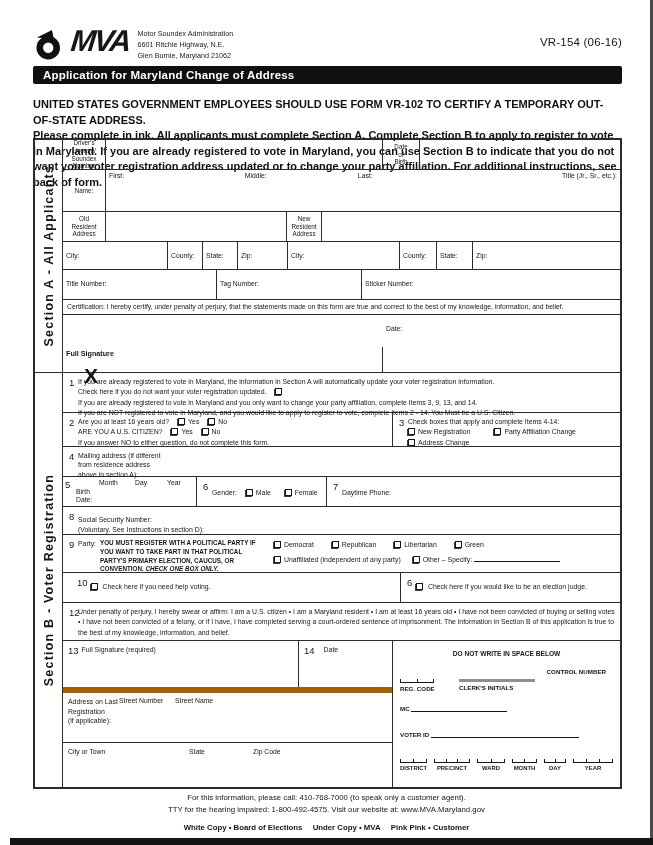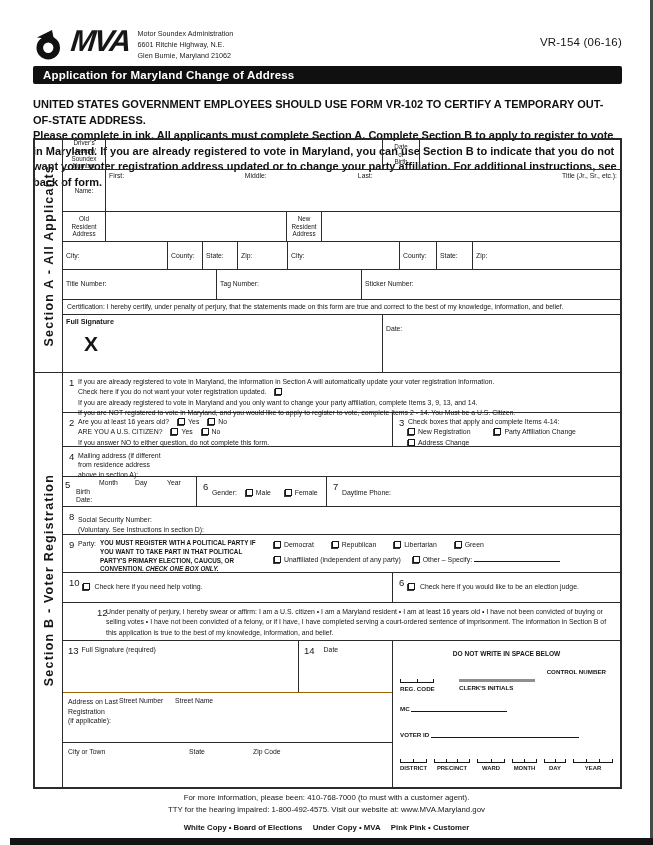--- a/index.html
+++ b/index.html
@@ -36,21 +36,21 @@
   .cell.last { border-right:none; }
   .lc { display:flex; flex-direction:column; align-items:center; justify-content:center; text-align:center; font-size:6.3px; line-height:1.25; padding:1px; }
   .lbl { font-size:6.8px; }
   .flex1 { flex:1; }
 
   
   .rA1 { height:30px; } .rA2 { height:42px; } .rA3 { height:30px; } .rA4 { height:28px; }
   .rA5 { height:30px; } .rA6 { height:15px; } .rA7 { height:58px; }
   .w43{width:43px;} .w37{width:37px;} .w35{width:35px;} .w200{width:200px;} .w298{width:298px;}
   .w105{width:105px;} .w50{width:50px;} .w112{width:112px;} .w36{width:36px;}
-  .w154{width:154px;} .w145{width:145px;} .w320{width:320px;}
+  .w154{width:154px;} .w145{width:145px;} .w320{width:320px;margin-top:32px;}
   .abs { position:absolute; font-size:6.8px; top:2px; }
   .cert { font-size:6.8px; padding:3px 4px 0 4px; }
   .sig-label { font-size:7.2px; font-weight:bold; line-height:1.3; }
   .sig-x { font-size:21px; font-weight:bold; margin:6px 0 0 18px; }
 
   
   .inum { font-size:9.5px; padding:2px 3px 0 3px; min-width:12px; }
   .itext { font-size:6.9px; line-height:1.5; padding-top:2px; }
   .rB1{height:40px;} .rB2{height:34px;} .rB3{height:30px;} .rB4{height:30px;} .rB5{height:28px;}
   .rB6{height:38px;} .rB7{height:30px;} .rB8{height:38px;} .rB9{height:146px; display:flex;}
@@ -59,21 +59,21 @@
         box-shadow:-1px 1px 0 #3c3c3c; vertical-align:-1px; margin:0 3px 0 7px; }
   .cb.first { margin-left:0; }
   .item9-warning { width:168px; font-size:6.3px; font-weight:bold; line-height:1.4; margin-left:4px; padding-top:2px; }
   .item9-warning .em { font-style:italic; }
   .party-opts { flex:1; padding:4px 4px 0 6px; font-size:6.9px; }
   .party-line { margin-bottom:7px; white-space:nowrap; }
   .fill-line { display:inline-block; border-bottom:1px solid #161616; height:7px; }
 
   
   .b9-left { width:330px; border-right:1px solid #2b2b2b; display:flex; flex-direction:column; }
-  .b9-sig { height:52px; display:flex; border-bottom:1px solid #a16207; }
+  .b9-sig { height:52px; display:flex; border-bottom:6px solid #a16207; }
   .c13 { width:236px; border-right:1px solid #2b2b2b; padding:2px; display:flex; }
   .c14 { flex:1; padding:2px; display:flex; }
   .b9-addr { height:50px; border-bottom:1px solid #2b2b2b; position:relative; font-size:6.9px; }
   .b9-city { flex:1; position:relative; font-size:6.9px; }
   .addr-label { position:absolute; left:5px; top:4px; line-height:1.4; }
 
   
   .panel { flex:1; position:relative; font-size:6.2px; }
   .p-title { position:absolute; top:9px; left:0; right:0; text-align:center; font-weight:bold; font-size:6.6px; }
   .p-cn { position:absolute; top:27px; right:14px; font-weight:bold; }
@@ -324,38 +324,38 @@
             <div class="party-line">
               <span class="cb first"></span><span>Unaffiliated (independent of any party)</span>
               <span class="cb" style="margin-left:10px;"></span><span>Other – Specify:</span>
               <span class="fill-line" style="width:86px;"></span>
             </div>
           </div>
         </div>
       </div>
 
       <div class="row rB7">
-        <div class="cell w330" style="display:flex;">
+        <div class="cell w330" style="display:flex;margin-left:8px;">
           <span class="inum">10</span>
           <div class="itext" style="padding-top:7px;">
             <span class="cb first"></span>
             <span>Check here if you need help voting.</span>
           </div>
         </div>
         <div class="cell flex1 last" style="display:flex;">
           <span class="inum">6</span>
           <div class="itext" style="padding-top:7px;">
             <span class="cb first"></span>
             <span>Check here if you would like to be an election judge.</span>
           </div>
         </div>
       </div>
 
       <div class="row rB8">
-        <div class="cell flex1 last" style="display:flex;margin-left:28px;">
+        <div class="cell flex1 last" style="display:flex;">
           <span class="inum">12</span>
           <div class="itext">Under penalty of perjury, I hereby swear or affirm: I am a U.S. citizen • I am a Maryland resident • I am at least 16 years old • I have not been convicted of buying or selling votes • I have not been convicted of a felony, or if I have, I have completed serving a court-ordered sentence of imprisonment. The information in Section B of this application is true to the best of my knowledge, information, and belief.</div>
         </div>
       </div>
 
       <div class="row rB9" style="border-bottom:none;">
         <div class="b9-left">
           <div class="b9-sig">
             <div class="c13">
               <span class="inum">13</span>
@@ -451,21 +451,21 @@
             </div>
           </div>
         </div>
       </div>
 
     </div>
   </div>
 
   <div class="footer">
     <div>
-      <span>For more information, please been: </span><b>410-768-7000</b><span> (to must with a customer agent).</span>
+      <span>For this information, please call: </span><b>410-768-7000</b><span> (to speak only a customer agent).</span>
     </div>
     <div>
       <span>TTY for the hearing impaired: </span><b>1-800-492-4575</b><span>. Visit our website at: </span><b>www.MVA.Maryland.gov</b>
     </div>
     <div class="copies">
       <span>White Copy • Board of Elections</span>
       <span>Under Copy • MVA</span>
       <span>Pink Pink • Customer</span>
     </div>
   </div>

